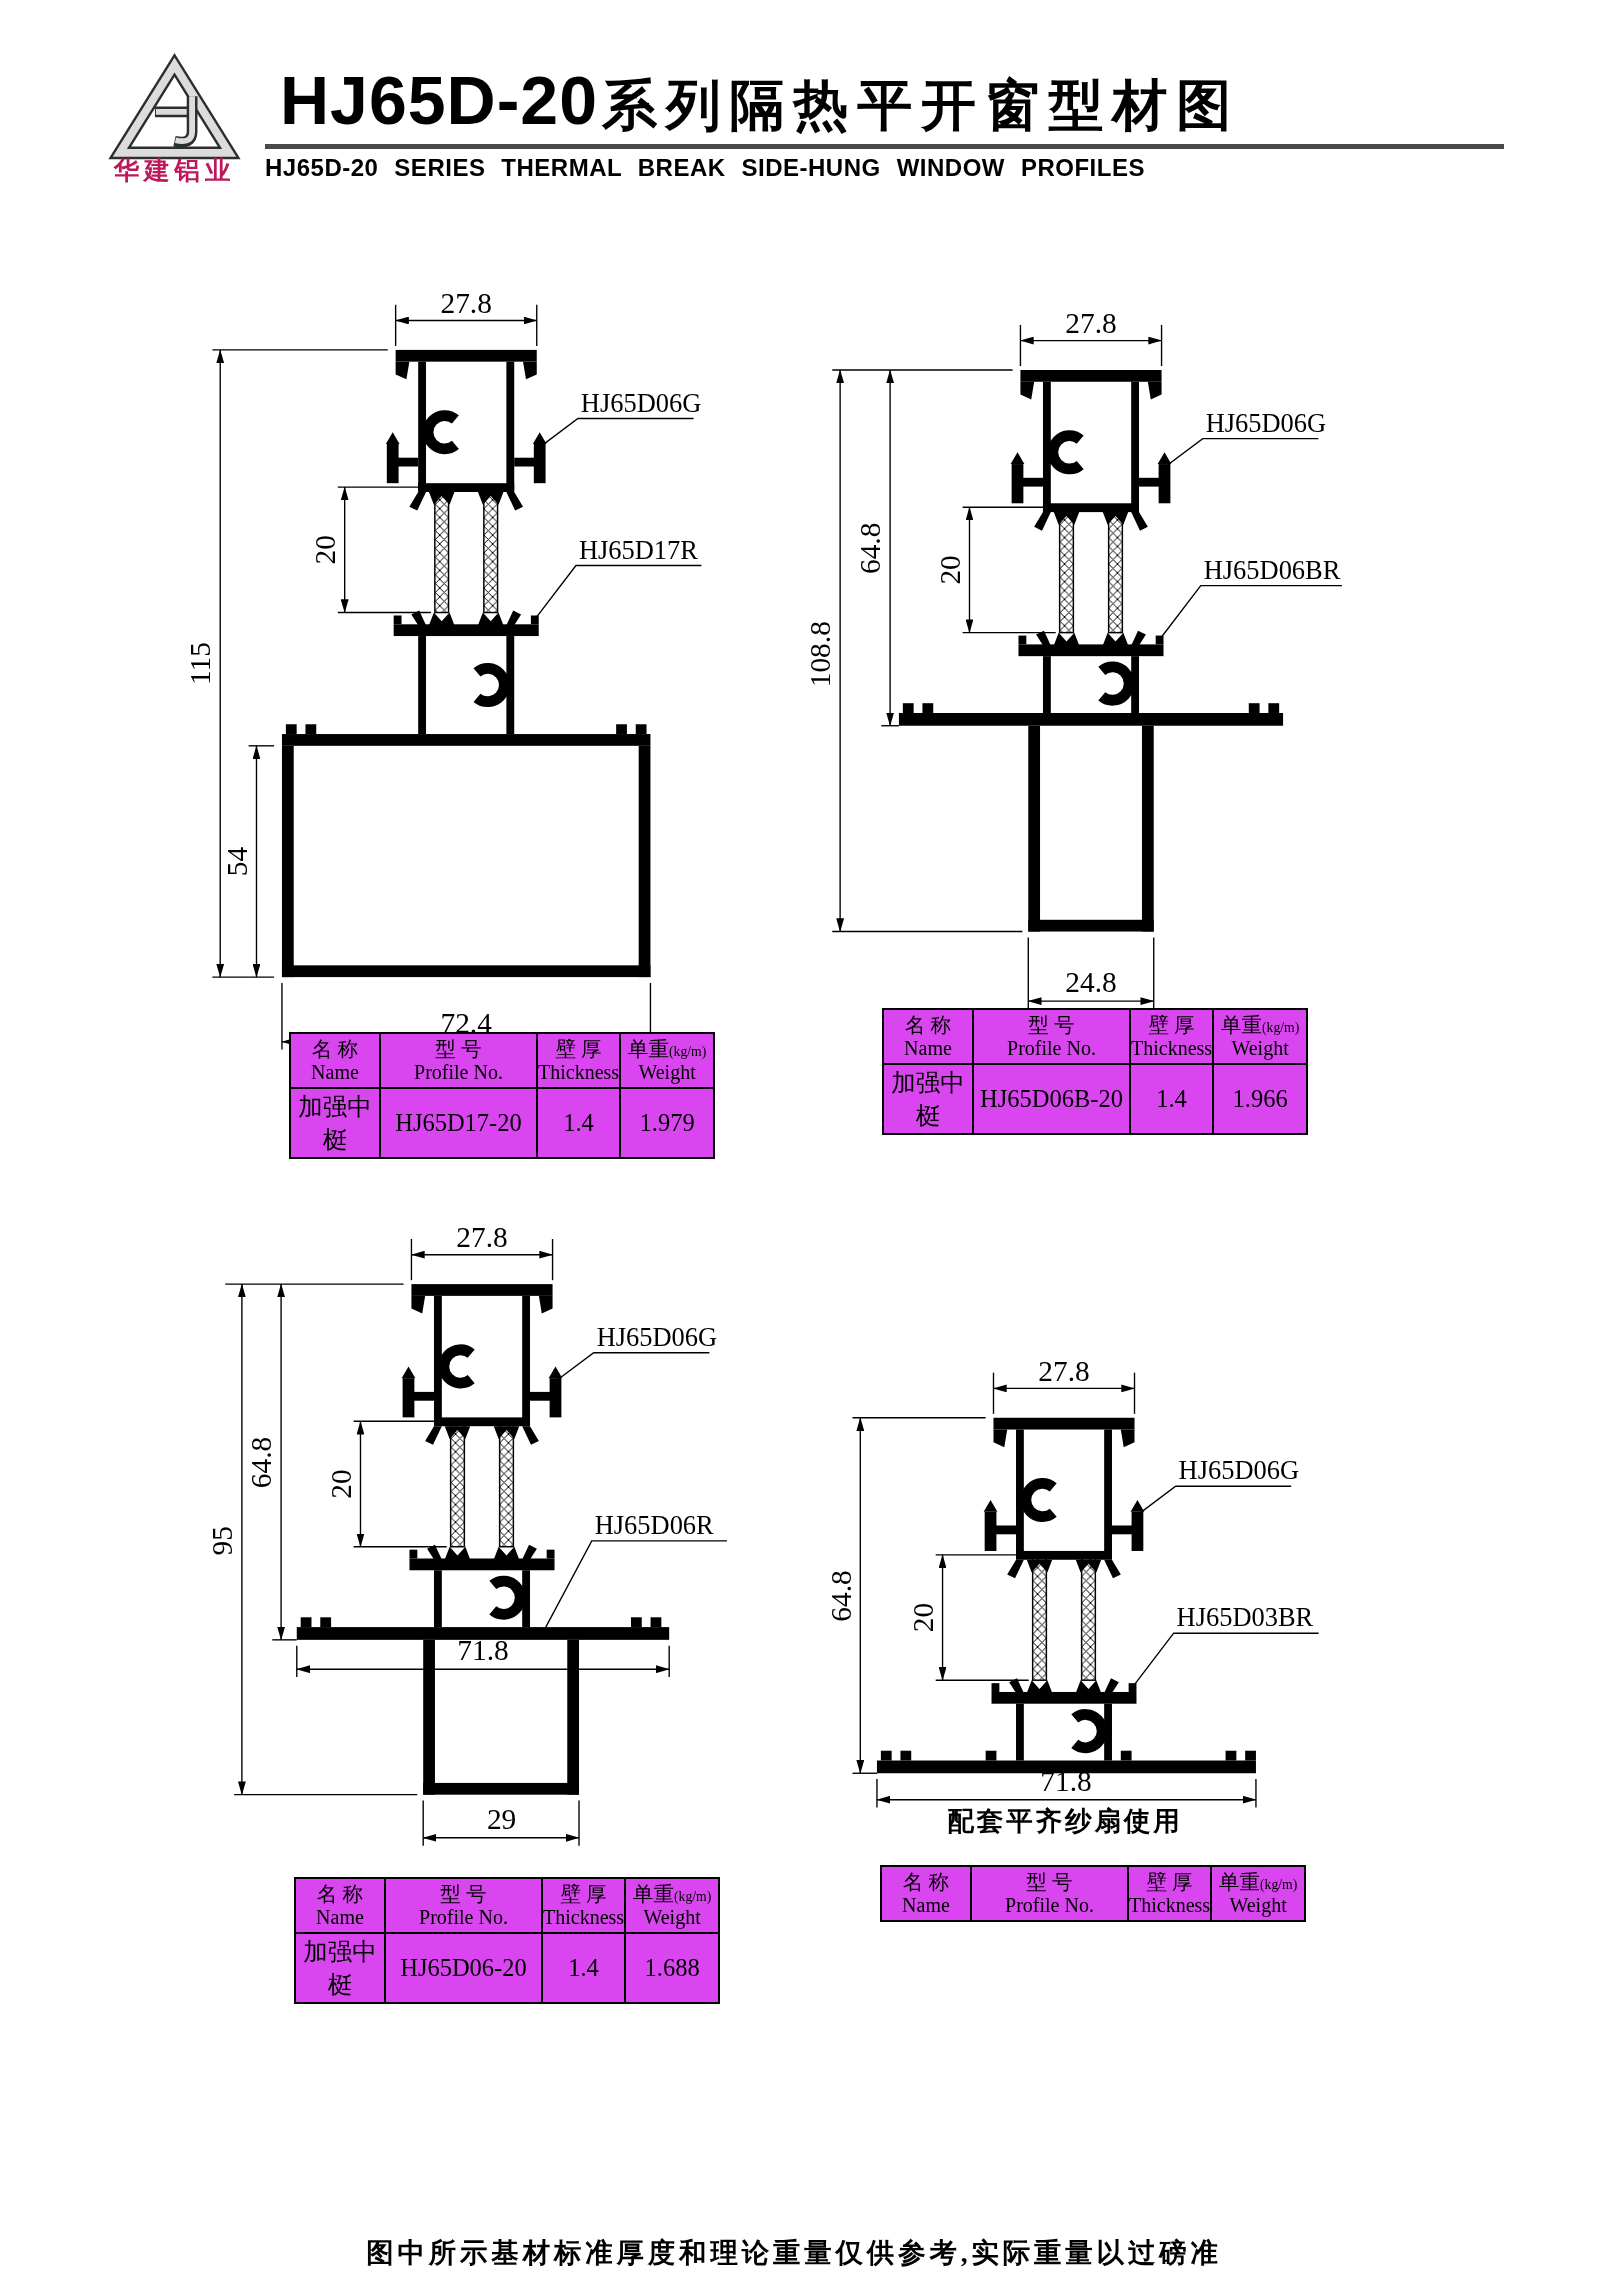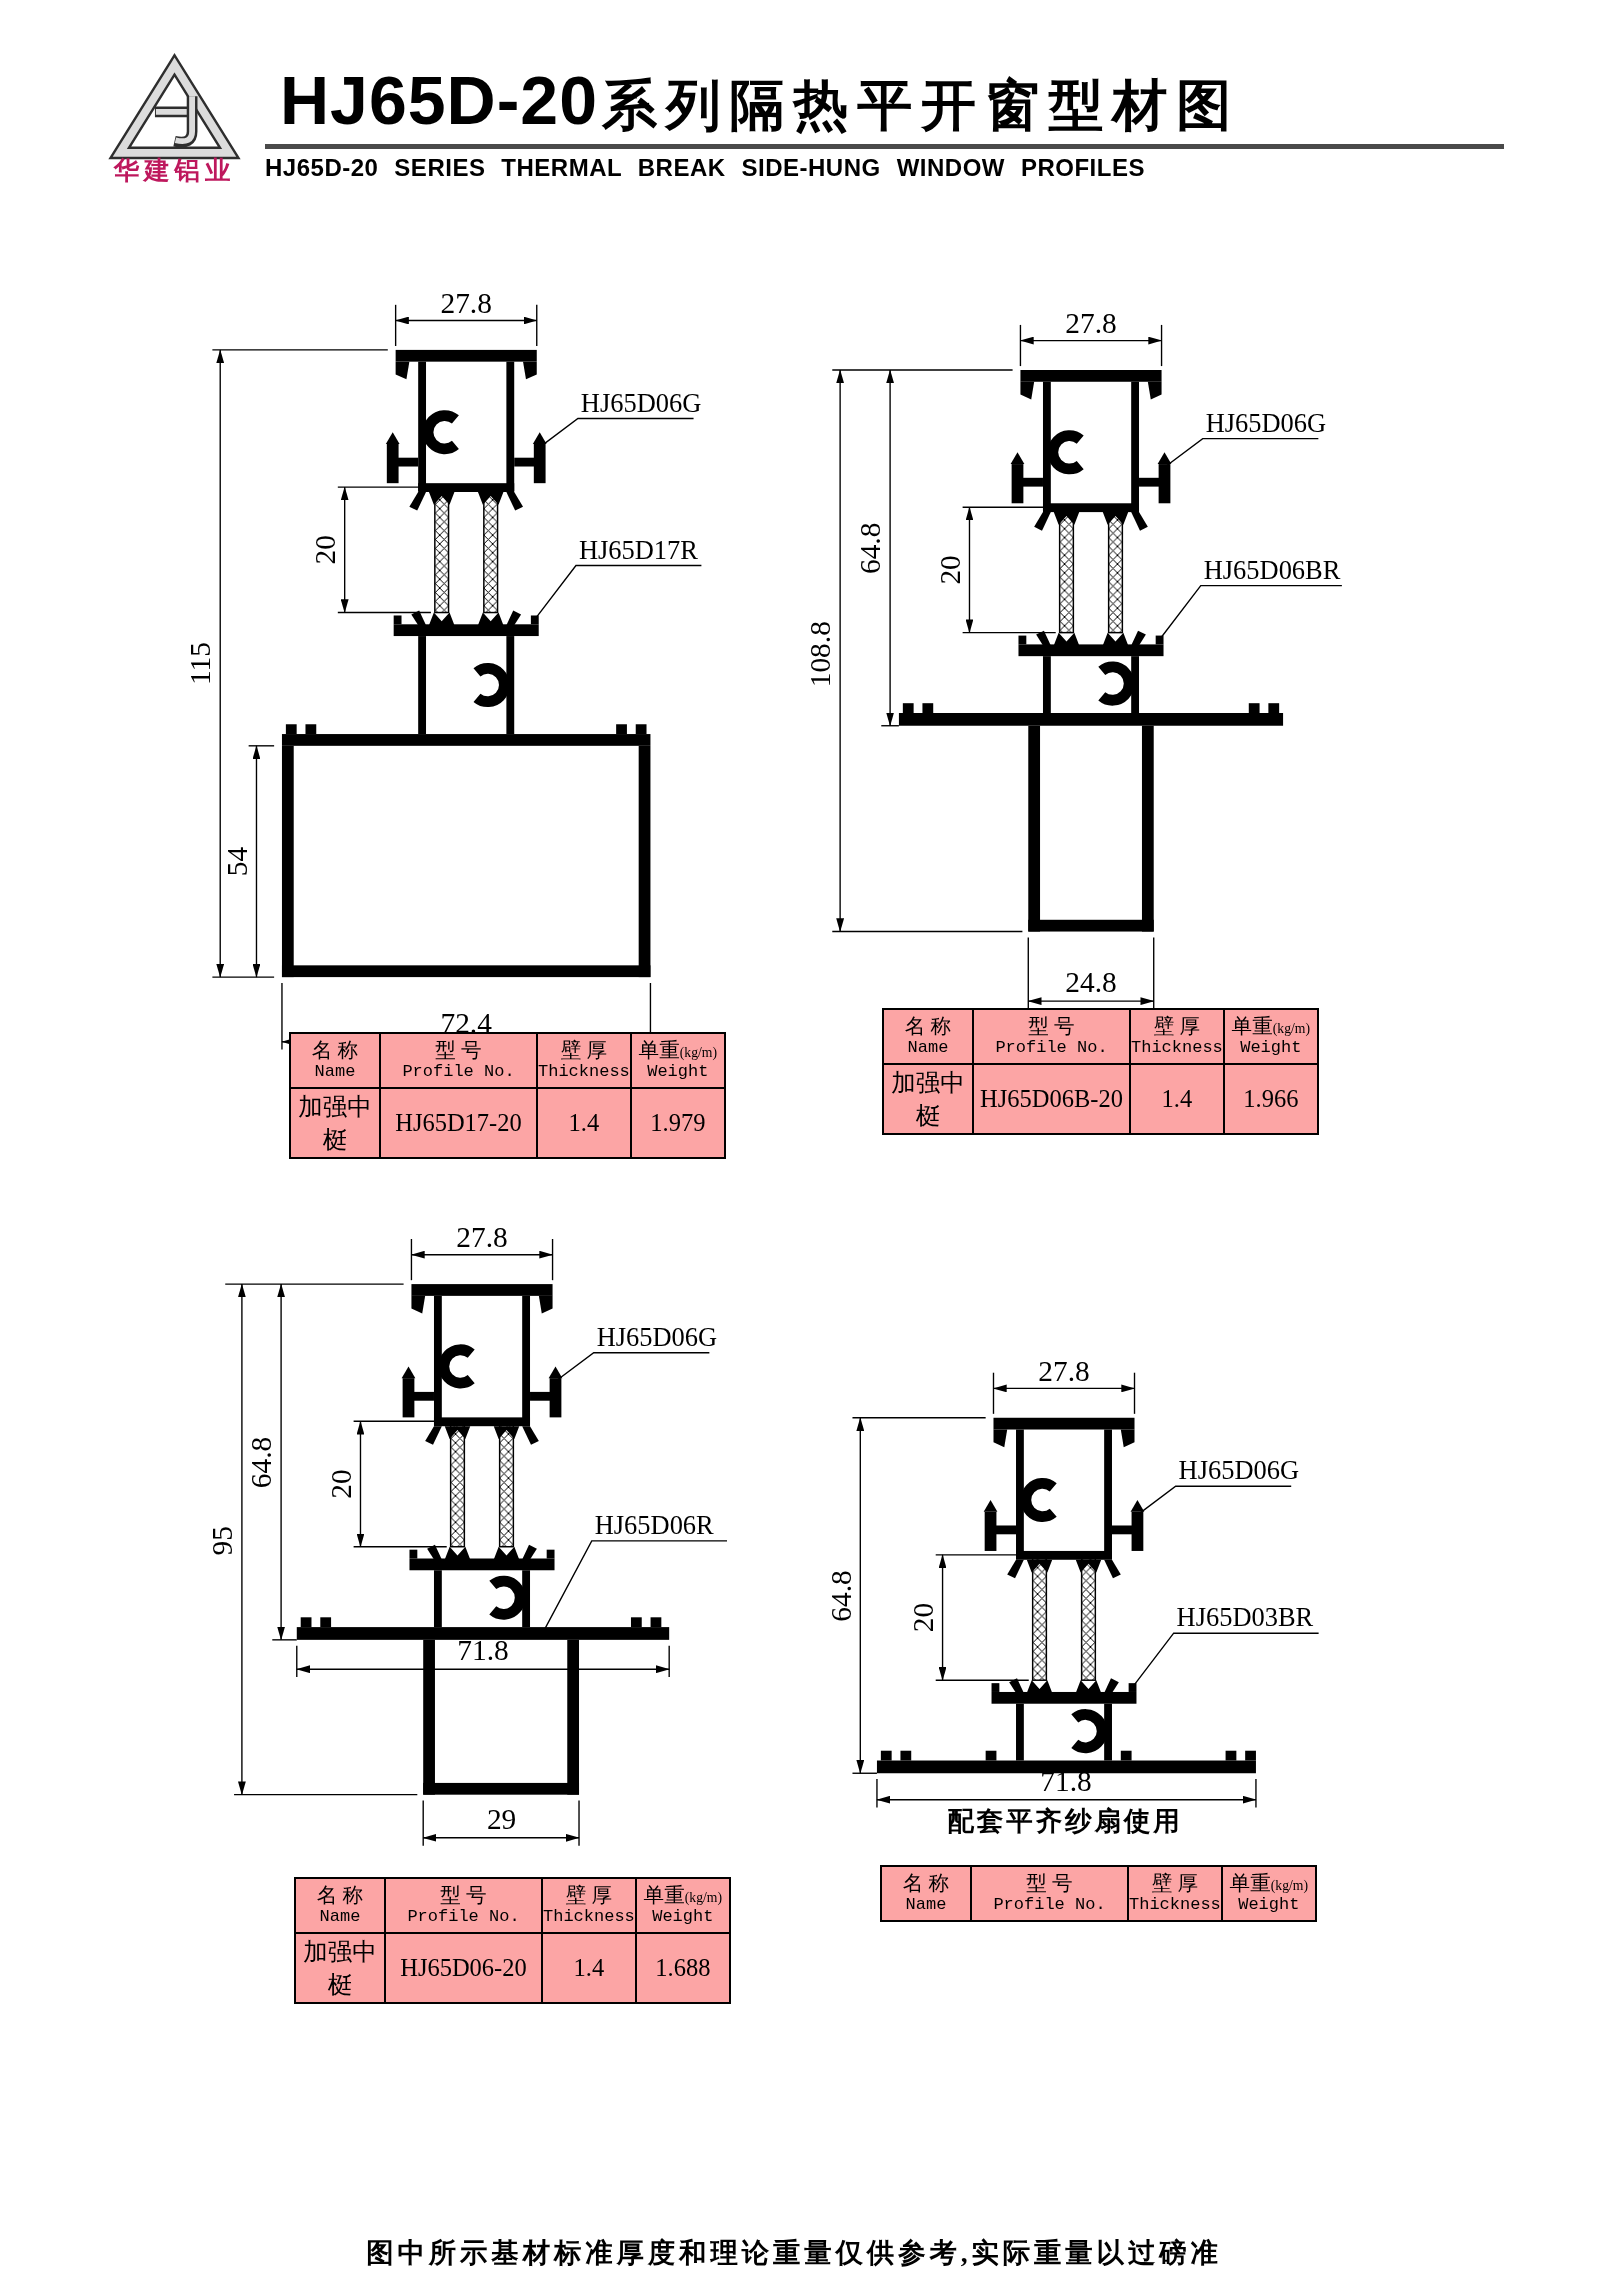--- a/index.html
+++ b/index.html
@@ -20,26 +20,26 @@
   .logo-cn    { color:#be185d; font-weight:bold; font-size:25.5px; letter-spacing:4.9px; white-space:nowrap; }
 
   
   svg { overflow:visible; }
   svg text { font-family:"Liberation Serif", serif; fill:#000; }
   .dt  { font-size:30px; }
   .lbl { font-size:27px; }
   .x line, .x polyline { stroke:#000; stroke-width:1.4; fill:none; }
 
   
-  table.spec { position:absolute; border-collapse:collapse; table-layout:fixed; background:#fca5a5; text-align:center; }
+  table.spec { position:absolute; border-collapse:collapse; table-layout:fixed; background:#d946ef; text-align:center; }
   .spec th, .spec td { border:2px solid #000; font-weight:normal; vertical-align:middle; padding:1px 0; }
   .spec th { height:55px; }
   .spec td { font-size:24.5px; height:38px; }
   .spec .cn { font-size:20.6px; line-height:1.15; white-space:nowrap; }
-  .spec .en { font-size:17px; line-height:1.1; font-family:Liberation Mono, monospace; white-space:nowrap; }
+  .spec .en { font-size:20px; line-height:1.1; font-family:Liberation Serif, serif; white-space:nowrap; }
   .spec .unit { font-size:13.7px; }
 
   .caption { font-size:26.5px; font-weight:bold; text-align:center; letter-spacing:2.9px; white-space:nowrap; }
   .footer  { font-size:27.4px; font-weight:bold; text-align:center; letter-spacing:3.9px; }
 </style>
 </head>
 <body>
 
 <div class="abs" style="left:110px; top:57px; width:129px; height:102px;">
   <svg width="129" height="102" viewBox="0 0 132 104">

